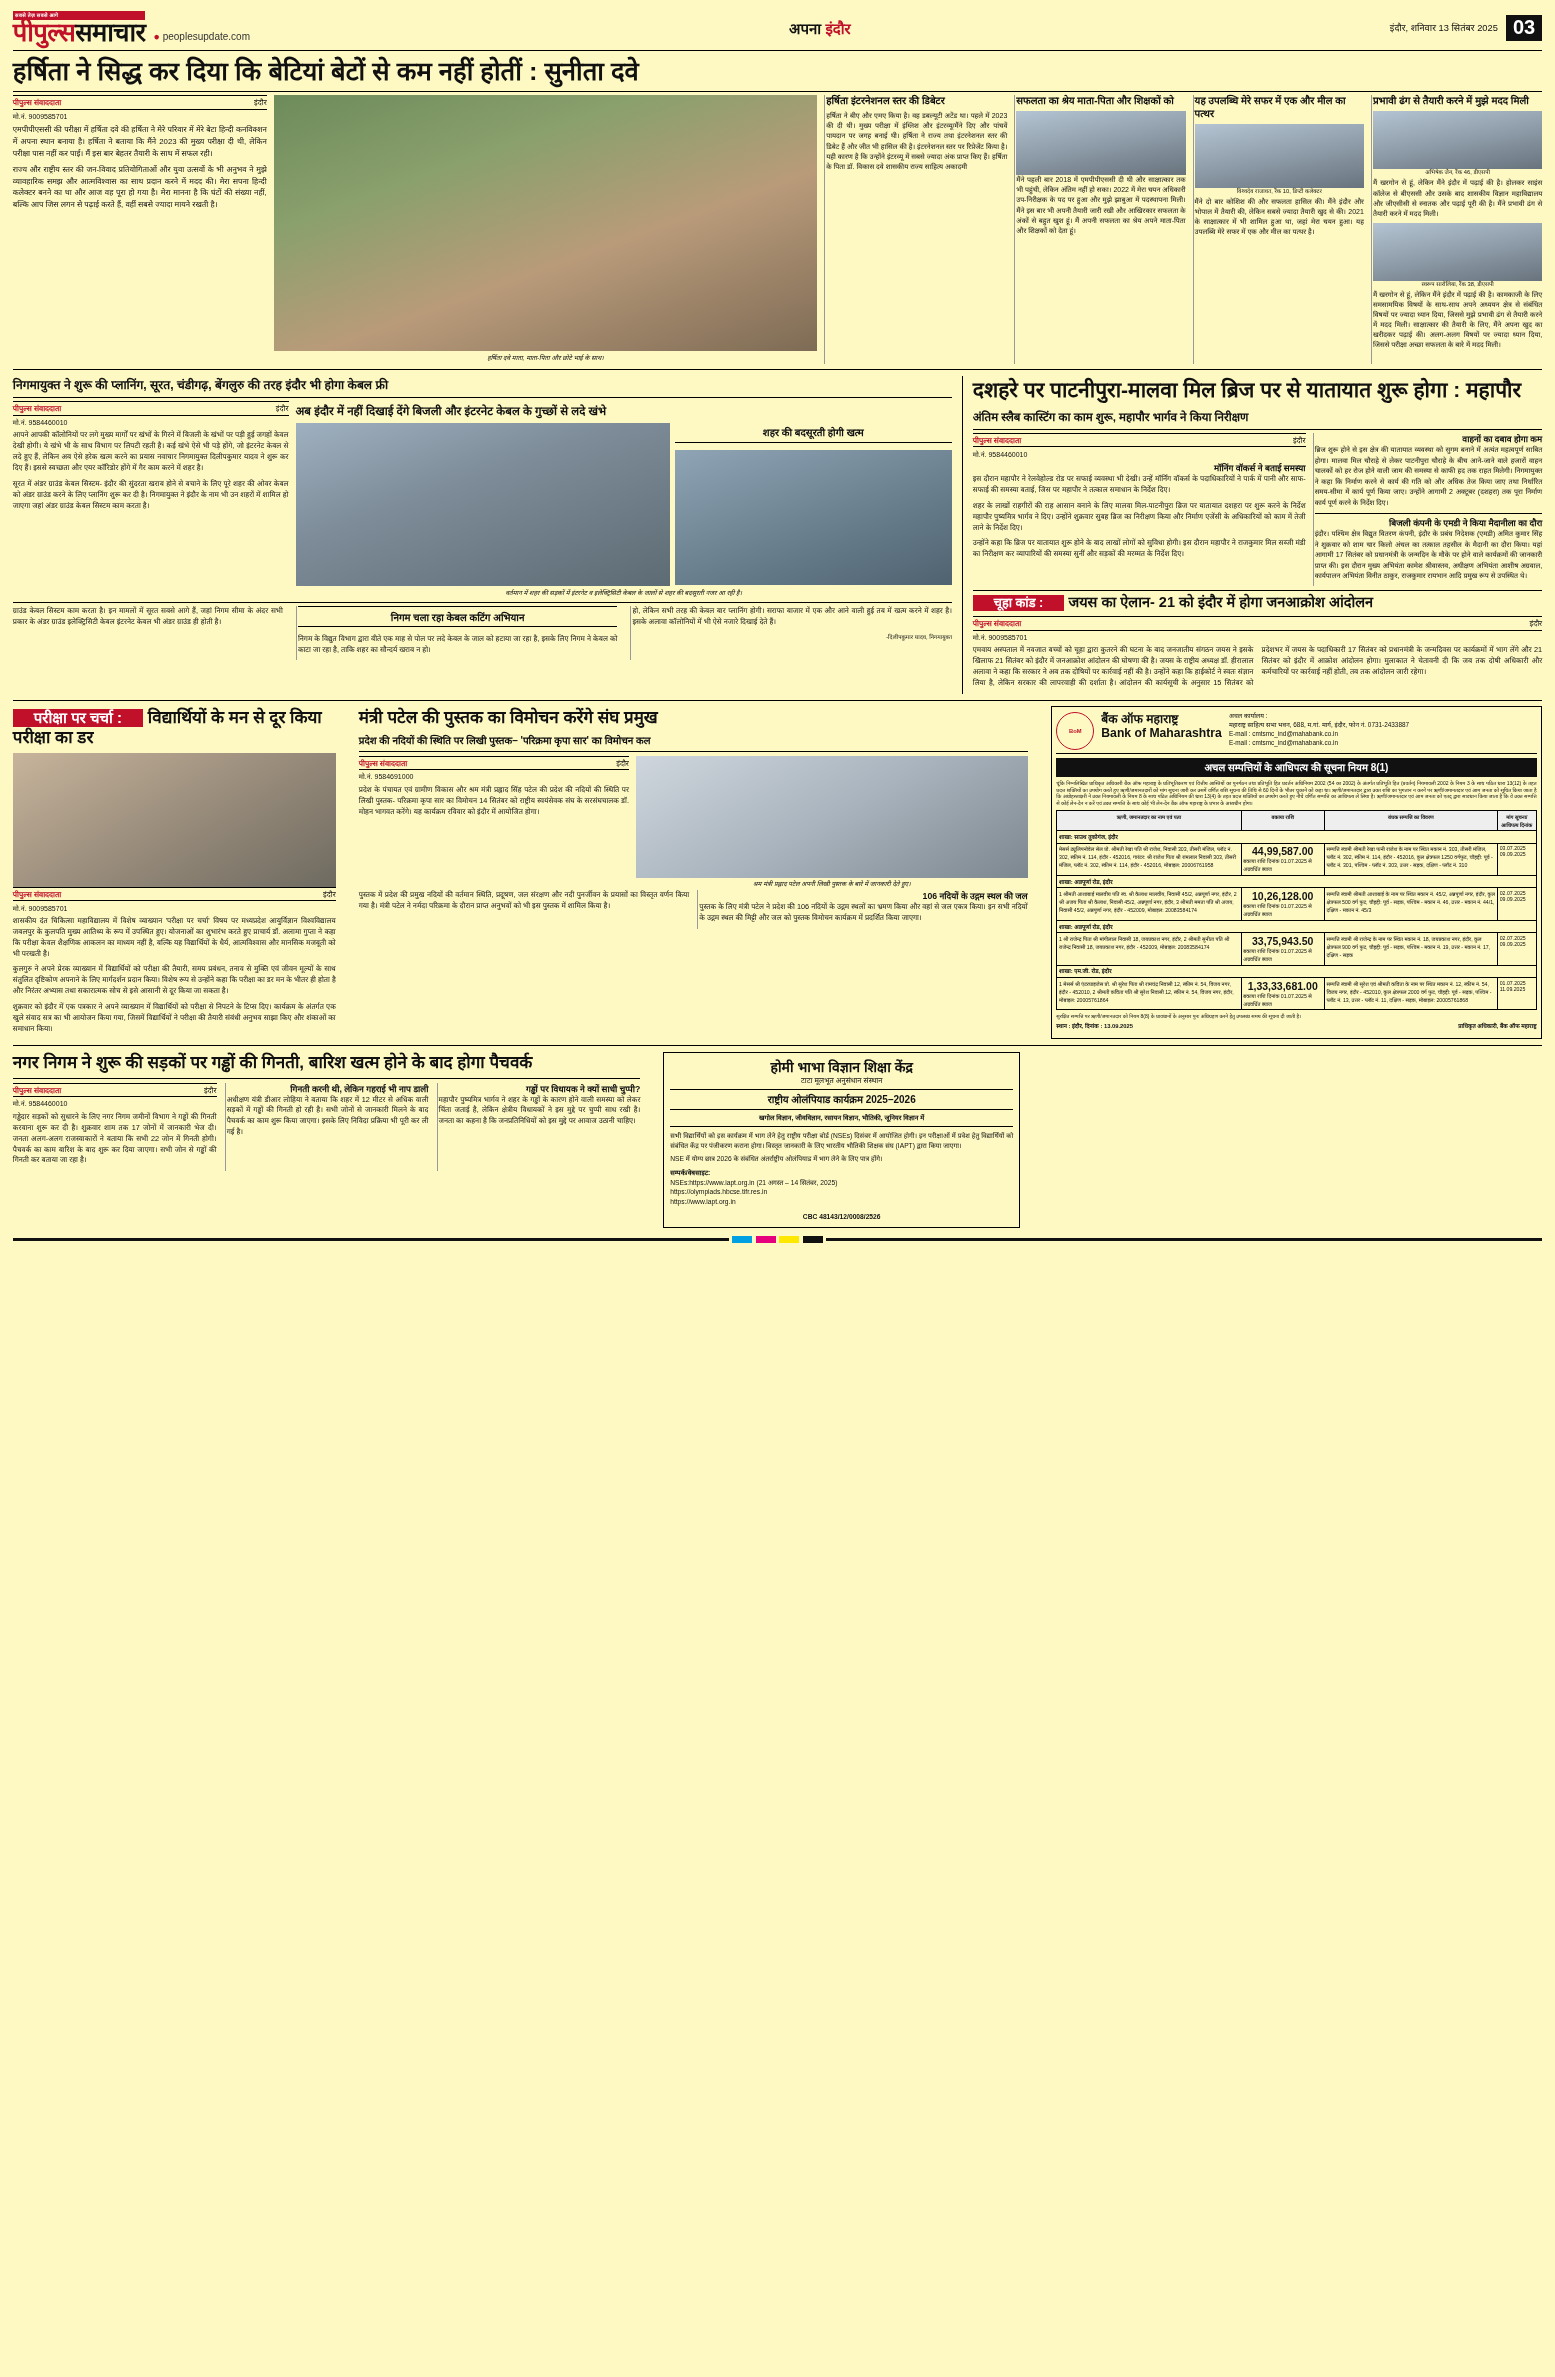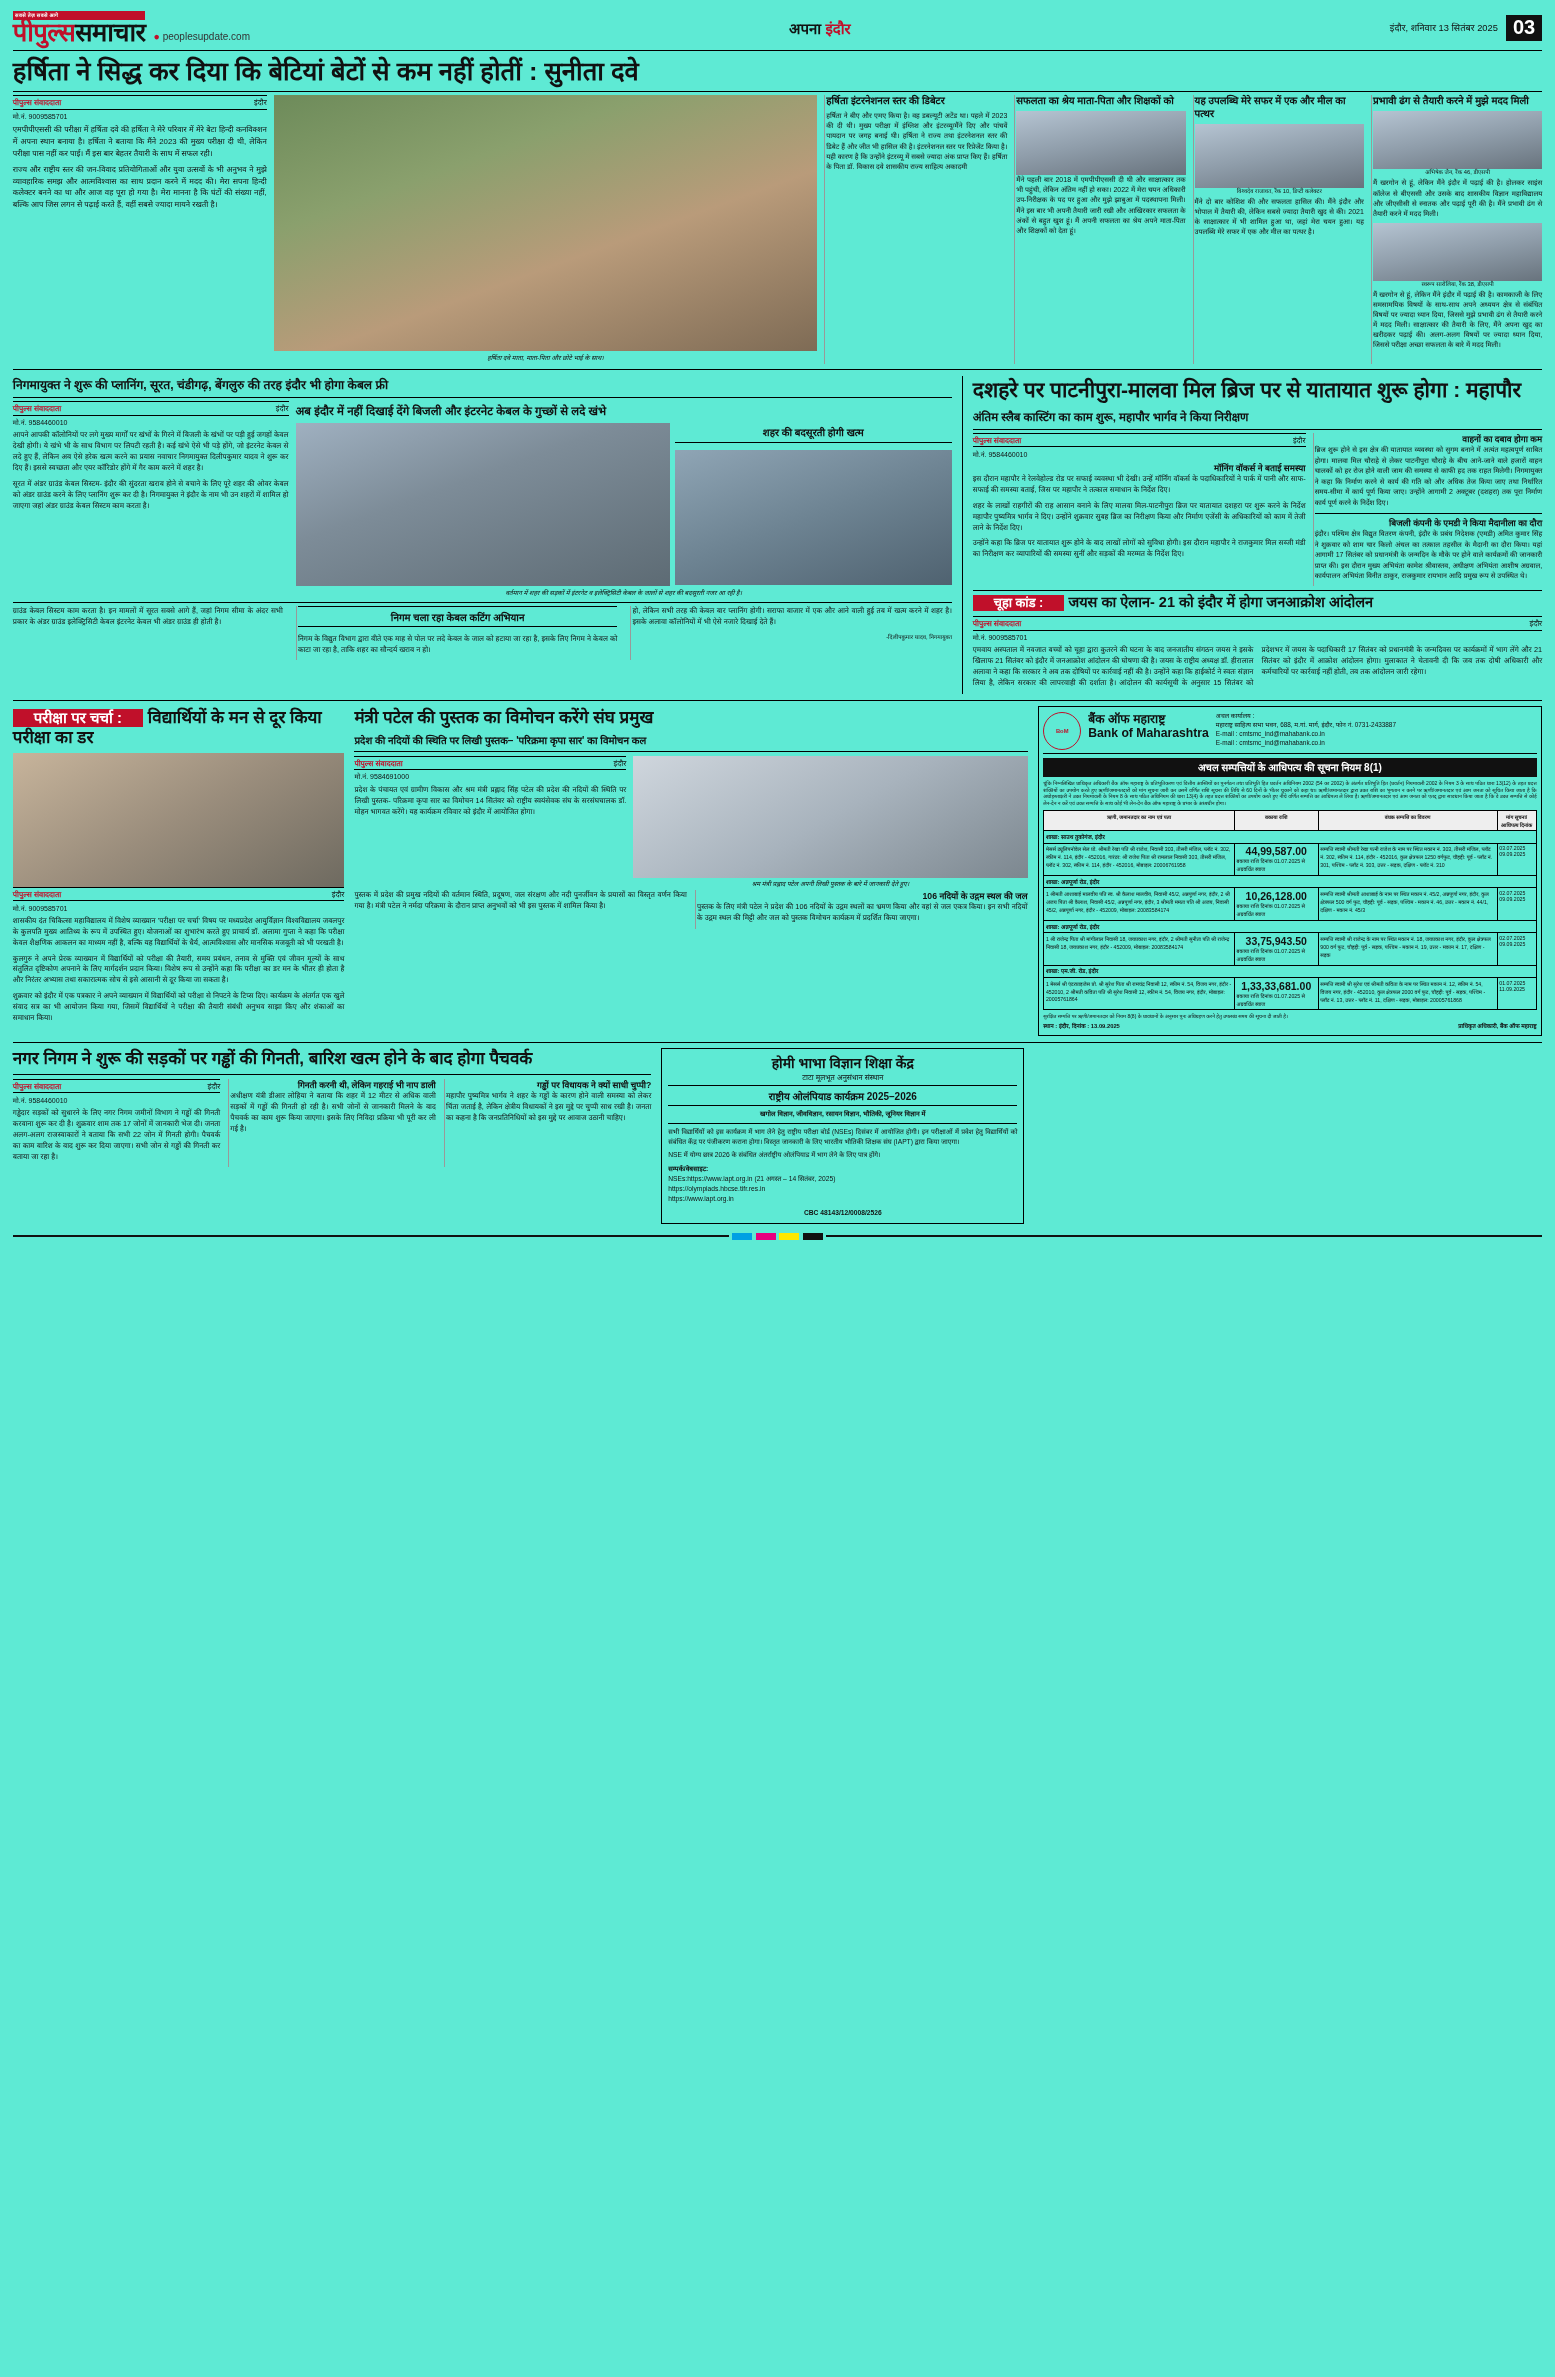--- a/index.html
+++ b/index.html
@@ -6,21 +6,21 @@
   html, body { margin:0; padding:0; }
   body {
     width: 1555px;
     background: #ffffff;
     font-family: "Liberation Sans", sans-serif;
     color: #111;
   }
   .page {
     width: 1555px;
     min-height: 2377px;
-    background: #5eead4;
+    background: #fef9c3;
     padding: 10.5px 12.8px 5.8px 12.8px;
   }
   
   .masthead {
     display: flex;
     align-items: center;
     justify-content: space-between;
     border-bottom: 1.7px solid #000;
     padding-bottom: 4.6px;
   }
@@ -70,21 +70,21 @@
   .mega-head { font-size:33px; font-weight:bold; line-height:1.12; margin:2.3px 0 5.8px 0; }
   .mega-head.small { font-size:21px; line-height:1.18; }
   .sub-kicker { font-size:11.6px; font-weight:bold; margin:2.3px 0 4.6px 0; }
   .story-grid-3 { display:grid; grid-template-columns: 1.05fr 2.5fr; gap:7px; }
   .photo-pair { display:grid; grid-template-columns: 1.35fr 1fr; gap:4.6px; }
   .box-head { font-size:10px; font-weight:bold; text-align:center; border-top:1.2px solid #000; border-bottom:0.6px solid #000; padding:2.3px 0; margin-bottom:7px;}
   .cols2 { column-count:2; column-gap:8.1px; }
   .right-col-split { display:grid; grid-template-columns: 1.45fr 1fr; gap:7px; }
 
   
-  .bottom-grid { display:grid; grid-template-columns: 1.15fr 1.05fr 1.25fr 1.75fr; gap:10px; }
+  .bottom-grid { display:grid; grid-template-columns: 1.15fr 1.05fr 1.25fr 1.75fr; gap:23px; }
   .red-tag { background:#c0102a; color:#fff; font-weight:bold; font-size:15px; padding:0 21px; display:inline-block;}
   .head-2 { font-size:17px; font-weight:bold; line-height:1.2; margin:1.2px 0 4.6px 0; }
   .head-3 { font-size:14.5px; font-weight:bold; line-height:1.2; margin:1.2px 0 4.6px 0; }
 
   
   .ad-box { border:1.2px solid #000; padding:4.6px; }
   .bank-head { display:flex; gap:7px; align-items:flex-start; border-bottom:0.6px solid #000; padding-bottom:3.5px; }
   .bank-logo { width:38px; height:38px; border:1.2px solid #c0102a; border-radius:50%; display:flex; align-items:center; justify-content:center; font-size:5.8px; text-align:center; color:#c0102a; font-weight:bold; }
   .bank-name { font-size:12.2px; font-weight:bold; line-height:1.15; }
   .bank-addr { font-size:6.4px; line-height:1.4; }

